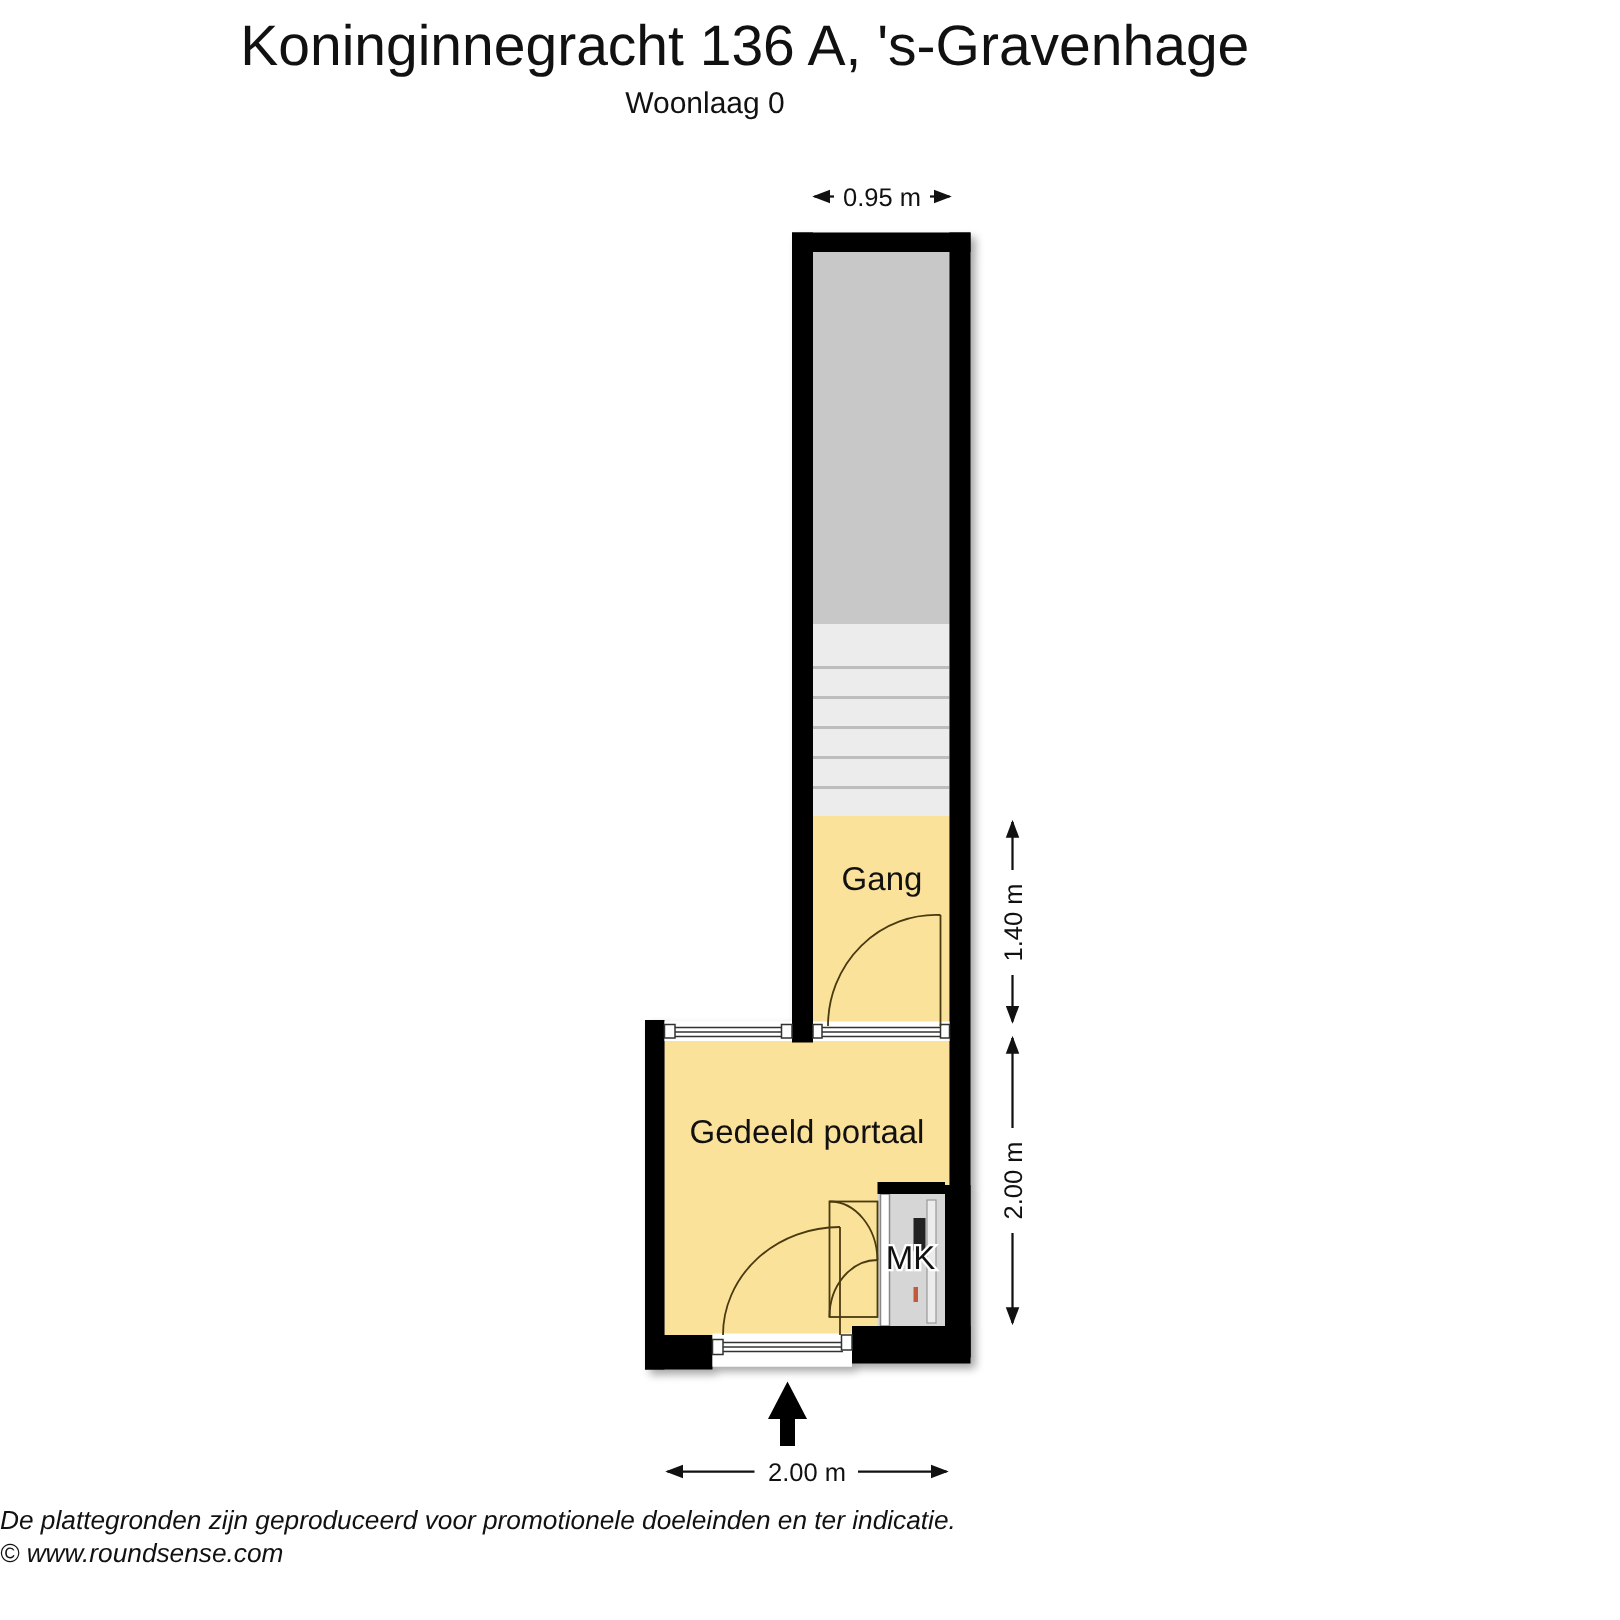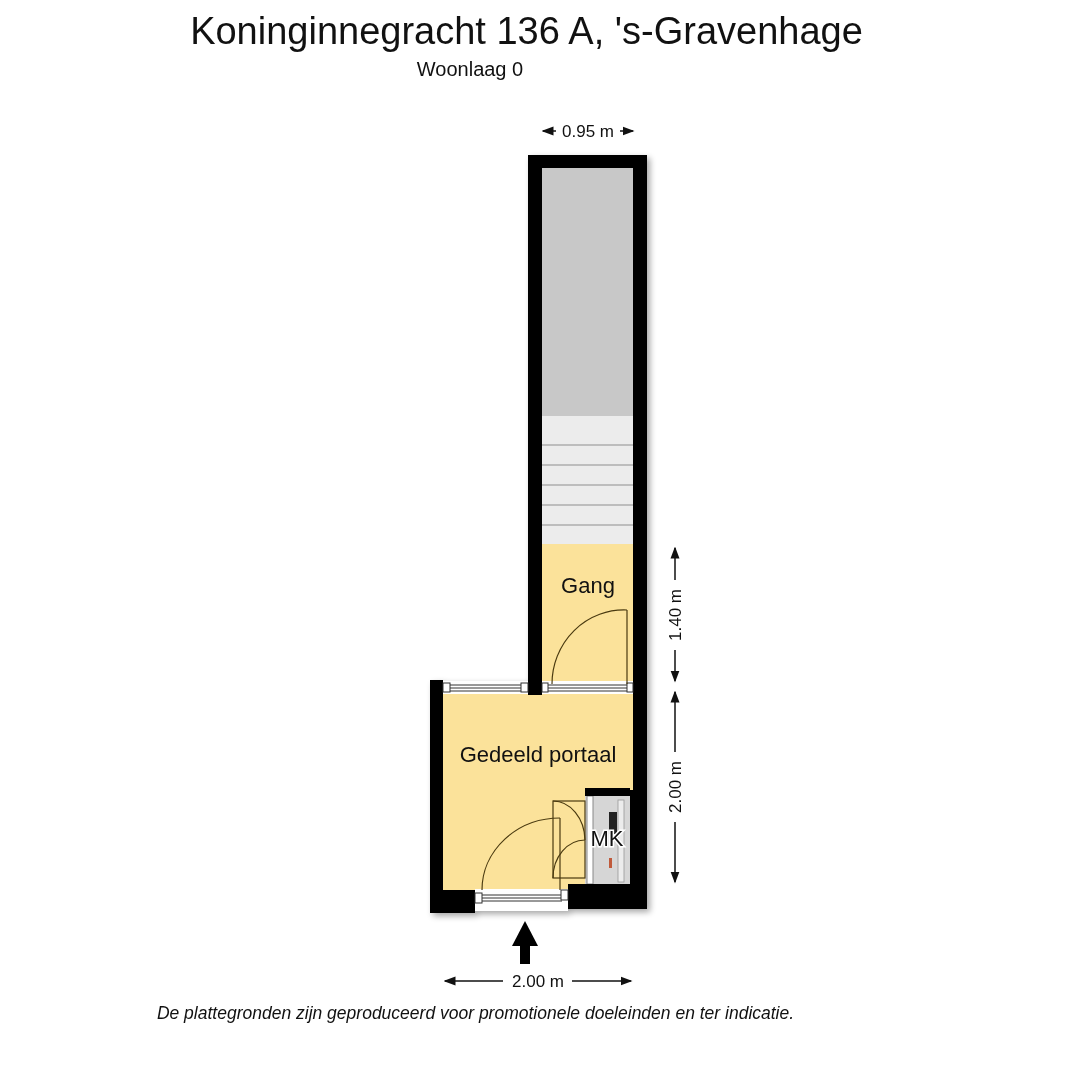--- a/index.html
+++ b/index.html
@@ -1,20 +1,20 @@
 <!DOCTYPE html>
 <html><head>
   <meta charset="utf-8">
   <style>
     html, body { margin: 0; padding: 0; background: #ffffff; }
     body { width: 1080px; height: 1080px; position: relative; overflow: hidden; font-family: "Liberation Sans", sans-serif; color: #111; }
-    .title { position: absolute; top: 8px; left: 0; width: 993px; text-align: center; font-size: 38px; line-height: 46px; padding-left: 30px; }
+    .title { position: absolute; top: 8px; left: 0; width: 993px; text-align: center; font-size: 38px; line-height: 46px; }
     .subtitle { position: absolute; top: 57px; left: 0; width: 940px; text-align: center; font-size: 20px; line-height: 24px; }
     .plan { position: absolute; left: 0; top: 0; }
-    .footer { position: absolute; left: 0; top: 1002px; width: 951px; text-align: center; font-style: italic; font-size: 17.5px; line-height: 22px; }
+    .footer { position: absolute; left: 0; top: 1002px; width: 951px; font-style: italic; font-size: 17.5px; line-height: 22px; }
     .footer div { white-space: nowrap; }
     .svg-text { font-family: "Liberation Sans", sans-serif; fill: #111; }
   </style>
 </head>
 <body>
 
 <div class="title">Koninginnegracht 136 A, 's-Gravenhage</div>
 <div class="subtitle">Woonlaag 0</div>
 
 <svg class="plan" width="1080" height="1000" viewBox="0 0 1080 1000" xmlns="http://www.w3.org/2000/svg">
@@ -149,13 +149,14 @@
 
   <g>
     <line x1="503" y1="981" x2="445" y2="981" stroke="#111" stroke-width="1.5" marker-end="url(#arrowhead)"></line>
     <line x1="572" y1="981" x2="631" y2="981" stroke="#111" stroke-width="1.5" marker-end="url(#arrowhead)"></line>
     <text class="svg-text" x="538" y="987" font-size="17" text-anchor="middle">2.00 m</text>
   </g>
 </svg>
 
 <div class="footer">
   <div>De plattegronden zijn geproduceerd voor promotionele doeleinden en ter indicatie.</div>
+  <div>© www.roundsense.com</div>
 </div>
 
 </body></html>

